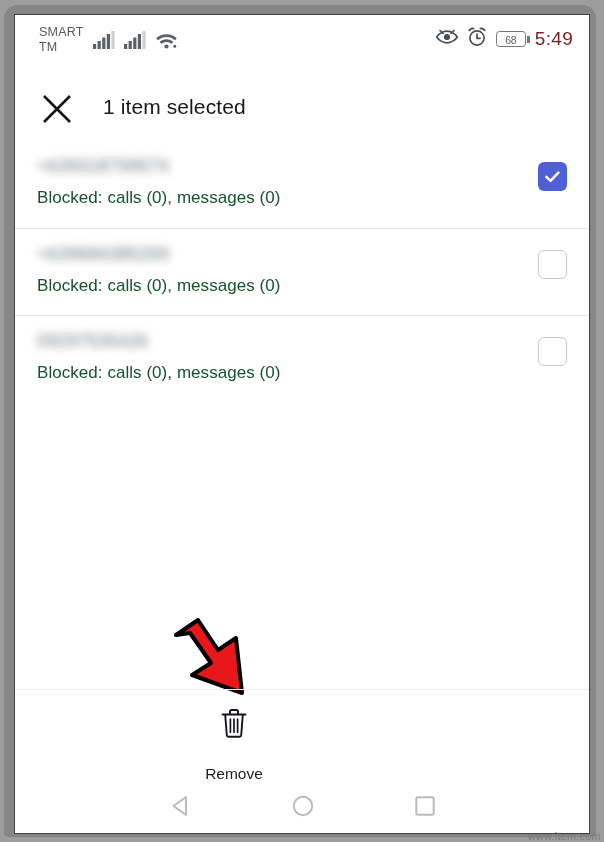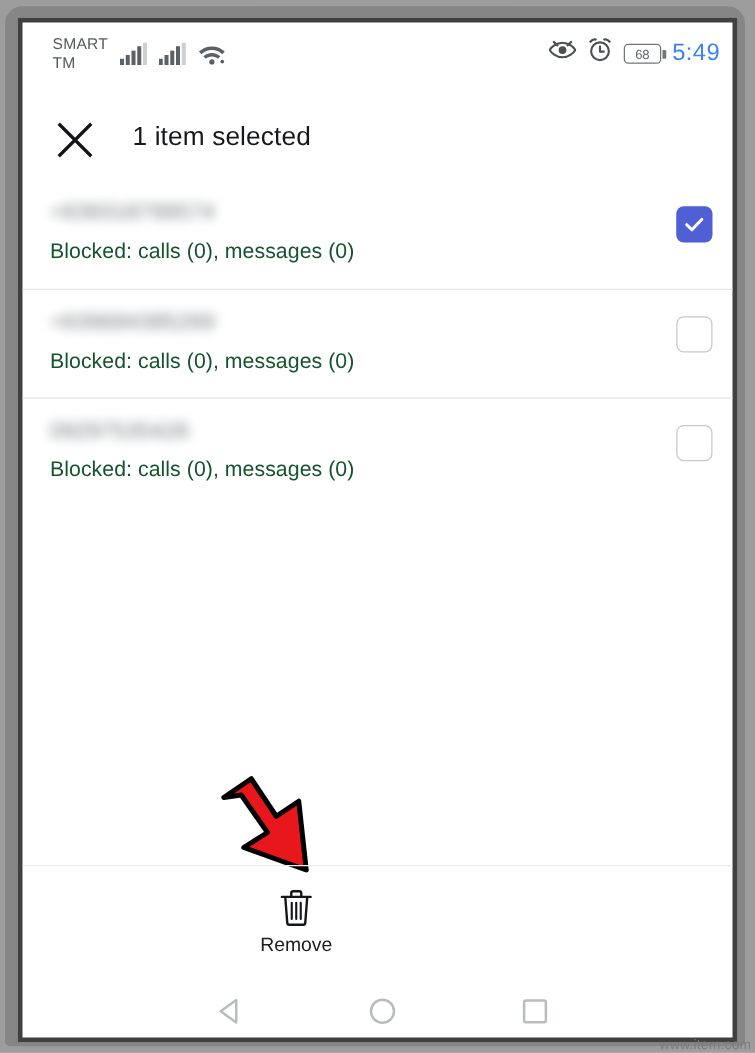--- a/index.html
+++ b/index.html
@@ -34,21 +34,21 @@
   }
 
   .phone-screen {
     position: absolute;
     left: 14px;
     top: 14px;
     width: 576px;
     height: 820px;
     background: #ffffff;
     box-sizing: border-box;
-    border: 4px solid #404040;
+    border: 1px solid #404040;
     overflow: hidden;
   }
 
   
   .status-bar {
     position: absolute;
     left: 0; top: 0;
     width: 576px;
     height: 58px;
     box-sizing: border-box;
@@ -73,21 +73,21 @@
   .status-right {
     position: absolute;
     right: 18px;
     top: 12px;
     display: flex;
     align-items: center;
     gap: 9px;
   }
   .clock-text {
     font-size: 19px;
-    color: #3b82f6;
+    color: #7f1d1d;
     letter-spacing: 0.3px;
   }
   .battery {
     position: relative;
     width: 30px;
     height: 16px;
     border: 1.6px solid #70757a;
     border-radius: 3.5px;
     box-sizing: border-box;
     display: flex;
@@ -218,21 +218,21 @@
     flex-direction: column;
     align-items: center;
     cursor: pointer;
   }
   .action-btn .ico { height: 34px; display:flex; align-items:center; }
   .action-label {
     margin-top: 5px;
     font-size: 15.5px;
     color: #1b1d1f;
   }
-  #btn-remove { left: 159px; }
+  #btn-remove { left: 159px; gap: 20px; }
   #btn-select-all { left: 297px; }
 
   
   .nav-bar {
     position: absolute;
     left: 0;
     top: 762px;
     width: 576px;
     height: 56px;
   }

